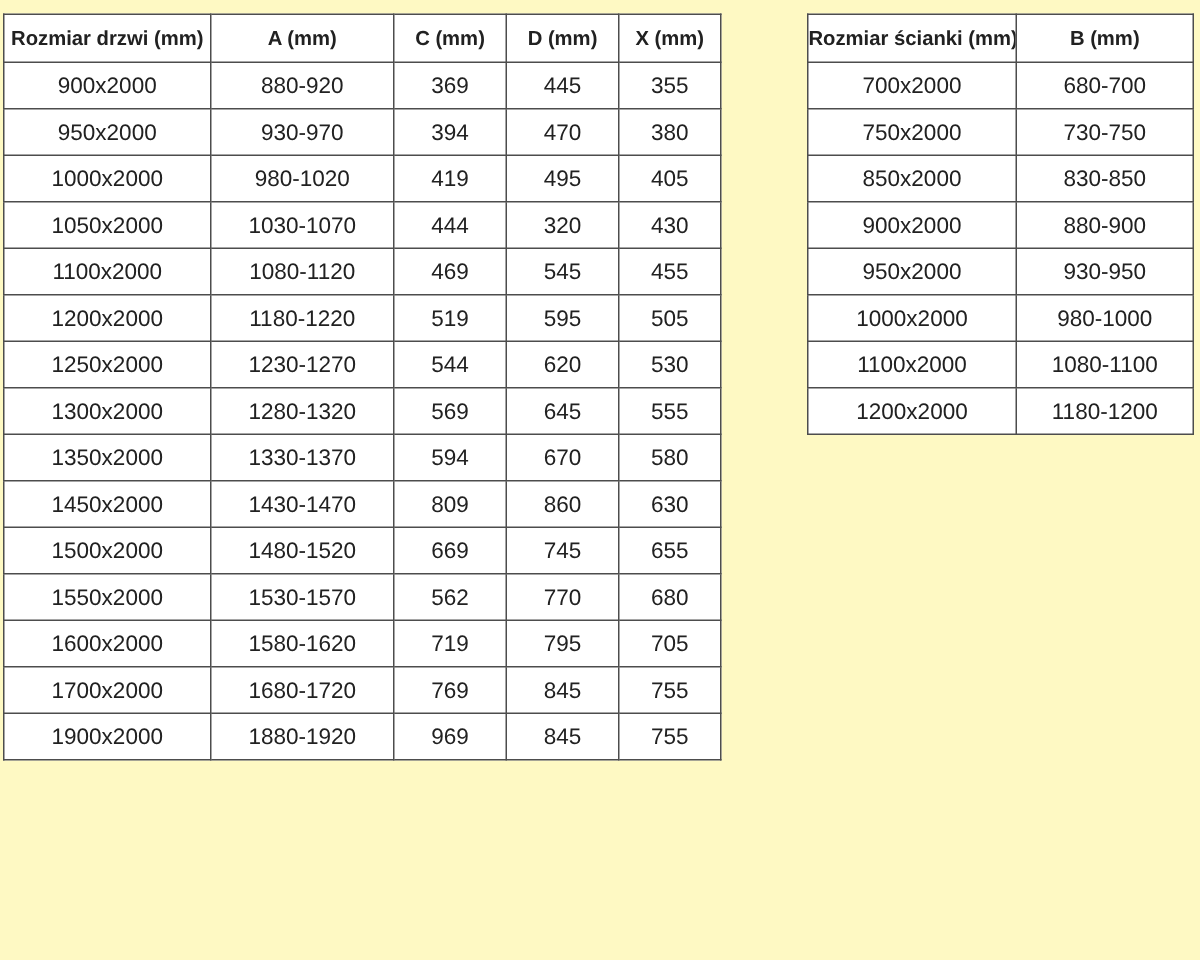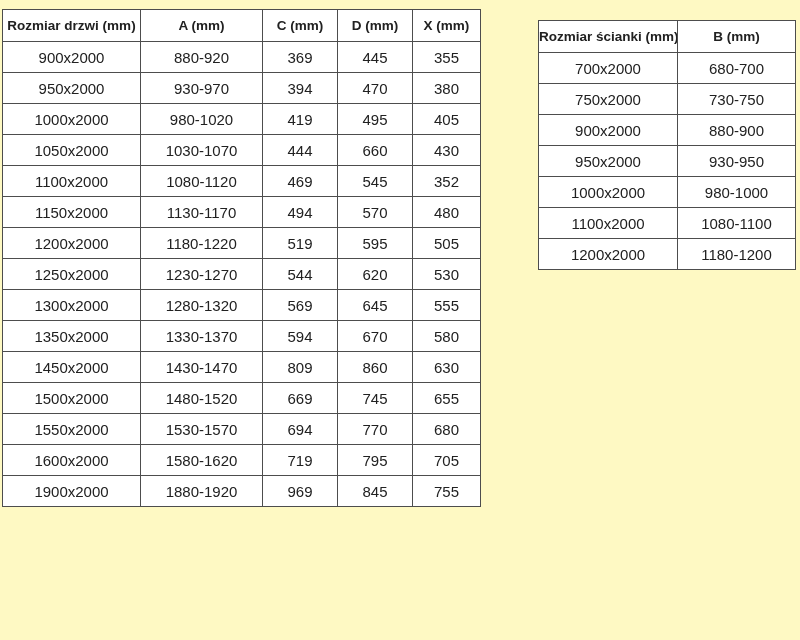--- a/index.html
+++ b/index.html
@@ -43,21 +43,21 @@
     font-weight: normal;
     height: 30px;
   }
   #door-table {
     left: 2px;
     top: 9px;
     width: 478px;
   }
   #wall-table {
     left: 538px;
-    top: 20px;
+    top: 9px;
     width: 257px;
   }
   #door-table col:nth-child(1) { width: 138px; }
   #door-table col:nth-child(2) { width: 122px; }
   #door-table col:nth-child(3) { width: 75px; }
   #door-table col:nth-child(4) { width: 75px; }
   #door-table col:nth-child(5) { width: 68px; }
   #wall-table col:nth-child(1) { width: 139px; }
   #wall-table col:nth-child(2) { width: 118px; }
 </style>
@@ -102,36 +102,29 @@
           <td>1000x2000</td>
           <td>980-1020</td>
           <td>419</td>
           <td>495</td>
           <td>405</td>
         </tr>
         <tr>
           <td>1050x2000</td>
           <td>1030-1070</td>
           <td>444</td>
-          <td>660</td>
+          <td>320</td>
           <td>430</td>
         </tr>
         <tr>
           <td>1100x2000</td>
           <td>1080-1120</td>
           <td>469</td>
           <td>545</td>
-          <td>352</td>
-        </tr>
-        <tr>
-          <td>1150x2000</td>
-          <td>1130-1170</td>
-          <td>494</td>
-          <td>570</td>
-          <td>480</td>
+          <td>455</td>
         </tr>
         <tr>
           <td>1200x2000</td>
           <td>1180-1220</td>
           <td>519</td>
           <td>595</td>
           <td>505</td>
         </tr>
         <tr>
           <td>1250x2000</td>
@@ -164,32 +157,39 @@
         <tr>
           <td>1500x2000</td>
           <td>1480-1520</td>
           <td>669</td>
           <td>745</td>
           <td>655</td>
         </tr>
         <tr>
           <td>1550x2000</td>
           <td>1530-1570</td>
-          <td>694</td>
+          <td>562</td>
           <td>770</td>
           <td>680</td>
         </tr>
         <tr>
           <td>1600x2000</td>
           <td>1580-1620</td>
           <td>719</td>
           <td>795</td>
           <td>705</td>
         </tr>
         <tr>
+          <td>1700x2000</td>
+          <td>1680-1720</td>
+          <td>769</td>
+          <td>845</td>
+          <td>755</td>
+        </tr>
+        <tr>
           <td>1900x2000</td>
           <td>1880-1920</td>
           <td>969</td>
           <td>845</td>
           <td>755</td>
         </tr>
       </tbody>
   </table>
 
   <table class="spec" id="wall-table">
@@ -206,20 +206,24 @@
     <tbody>
         <tr>
           <td>700x2000</td>
           <td>680-700</td>
         </tr>
         <tr>
           <td>750x2000</td>
           <td>730-750</td>
         </tr>
         <tr>
+          <td>850x2000</td>
+          <td>830-850</td>
+        </tr>
+        <tr>
           <td>900x2000</td>
           <td>880-900</td>
         </tr>
         <tr>
           <td>950x2000</td>
           <td>930-950</td>
         </tr>
         <tr>
           <td>1000x2000</td>
           <td>980-1000</td>

